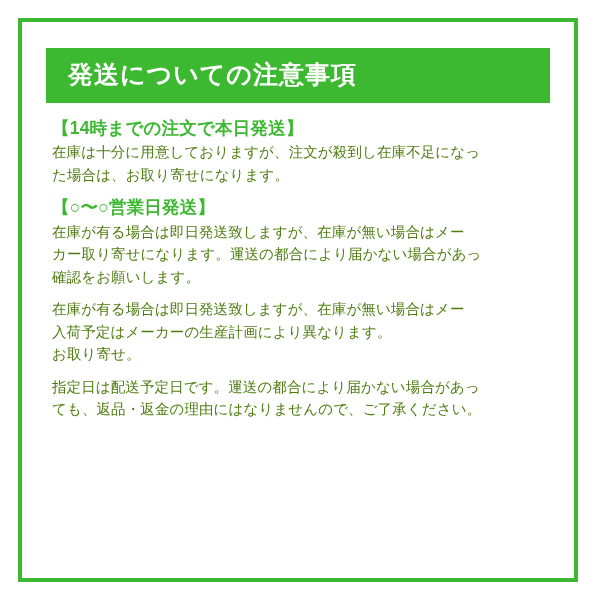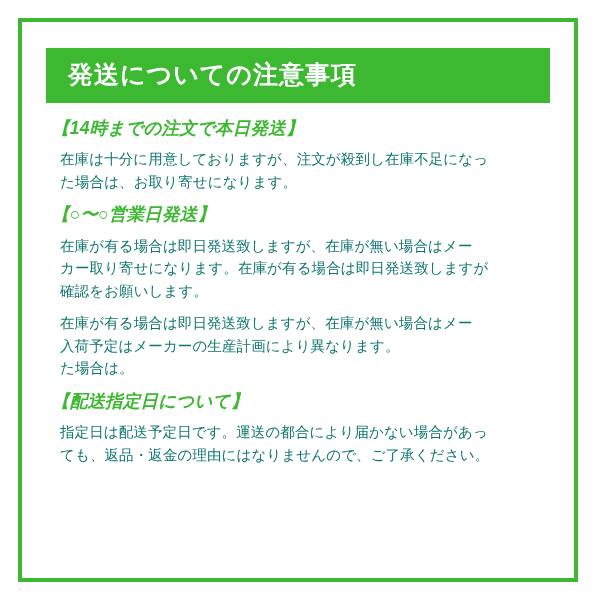--- a/index.html
+++ b/index.html
@@ -43,27 +43,26 @@
     margin: 0 0 10px 0;
     padding: 0 4px 0 6px;
   }
   .section-heading {
     color: #3cb831;
     font-size: 17.5px;
     font-weight: bold;
     line-height: 1.35;
     margin: 0 0 1px 0;
     letter-spacing: 0.2px;
-    font-style: italic;
   }
   .section-body {
-    color: #0f766e;
+    color: #4d7c0f;
     font-size: 14.5px;
     line-height: 1.55;
-    margin: 8px;
+    margin: 0;
     letter-spacing: 0.1px;
   }
   .section-body .line {
     display: block;
     white-space: nowrap;
   }
 </style>
 </head>
 <body>
 
@@ -77,35 +76,34 @@
       <div class="section-body">
         <span class="line">在庫は十分に用意しておりますが、注文が殺到し在庫不足になっ</span>
         <span class="line">た場合は、お取り寄せになります。</span>
       </div>
     </div>
 
     <div class="section">
       <div class="section-heading">【○〜○営業日発送】</div>
       <div class="section-body">
         <span class="line">在庫が有る場合は即日発送致しますが、在庫が無い場合はメー</span>
-        <span class="line">カー取り寄せになります。在庫が有る場合は即日発送致しますが</span>
+        <span class="line">カー取り寄せになります。運送の都合により届かない場合があっ</span>
         <span class="line">確認をお願いします。</span>
       </div>
     </div>
 
     <div class="section">
       <div class="section-body">
         <span class="line">在庫が有る場合は即日発送致しますが、在庫が無い場合はメー</span>
         <span class="line">入荷予定はメーカーの生産計画により異なります。</span>
-        <span class="line">た場合は。</span>
+        <span class="line">お取り寄せ。</span>
       </div>
     </div>
 
     <div class="section">
-      <div class="section-heading">【配送指定日について】</div>
       <div class="section-body">
         <span class="line">指定日は配送予定日です。運送の都合により届かない場合があっ</span>
         <span class="line">ても、返品・返金の理由にはなりませんので、ご了承ください。</span>
       </div>
     </div>
 
   </div>
 </div>
 
 </body></html>

